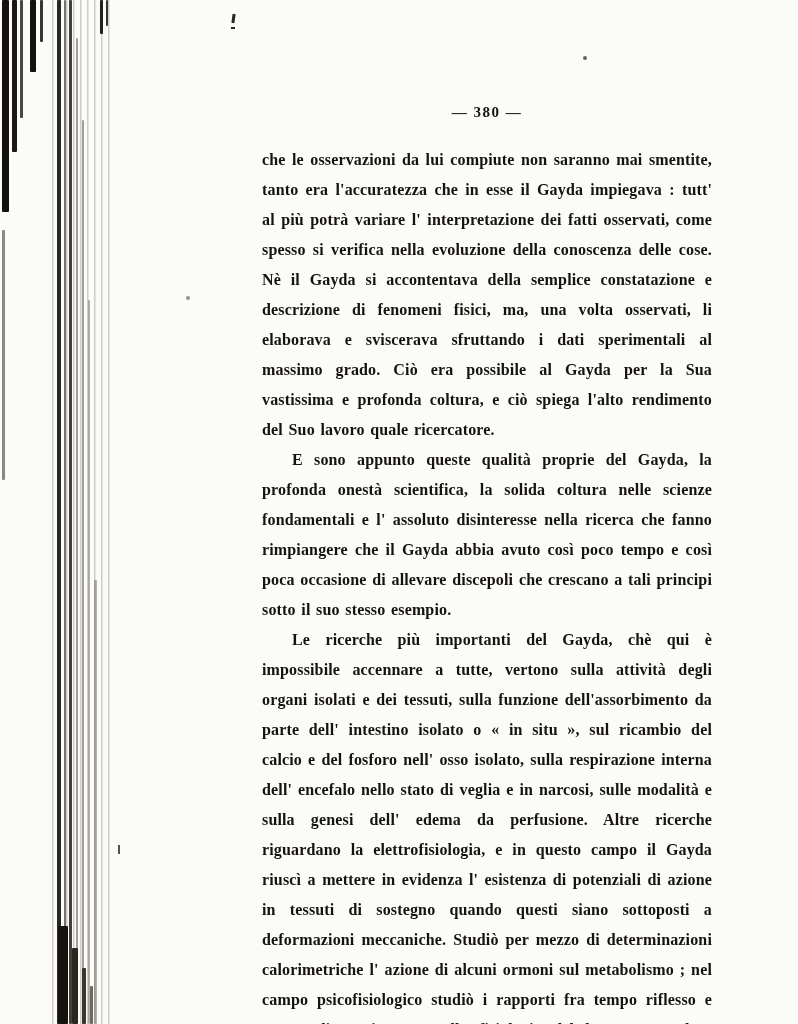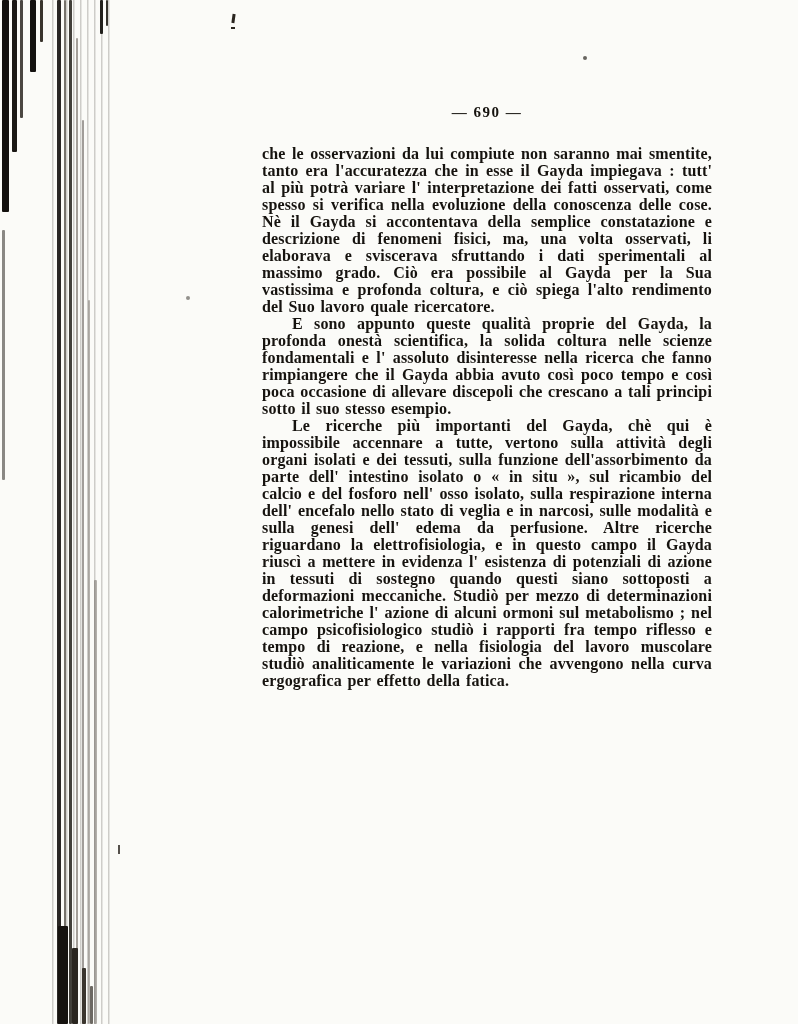--- a/index.html
+++ b/index.html
@@ -81,21 +81,21 @@
     text-align: center;
     font-size: 15px;
     letter-spacing: 1.5px;
     font-weight: 600;
     margin: 0 0 24px 0;
   }
   .para {
     margin: 0;
     text-align: justify;
     font-size: 16px;
-    line-height: 17px;
+    line-height: 30px;
     font-weight: 600;
     letter-spacing: 0.15px;
     word-spacing: 1.5px;
     text-indent: 30px;
   }
   .para.first { text-indent: 0; }
 </style>
 </head>
 <body>
 
@@ -124,21 +124,21 @@
     <div class="streak b4"></div>
   </div>
 
   <div class="speck speck-a"></div>
   <div class="speck speck-a2"></div>
   <div class="speck speck-b"></div>
   <div class="speck speck-c"></div>
   <div class="speck speck-d"></div>
 
   <div class="content">
-    <div class="page-number">— 690 —</div>
+    <div class="page-number">— 380 —</div>
 
     <p class="para first">che le osservazioni da lui compiute non saranno mai smentite, tanto era l'accuratezza che in esse il Gayda impiegava : tutt' al più potrà variare l' interpretazione dei fatti osservati, come spesso si verifica nella evoluzione della conoscenza delle cose. Nè il Gayda si accontentava della semplice constatazione e descrizione di fenomeni fisici, ma, una volta osservati, li elaborava e sviscerava sfruttando i dati sperimentali al massimo grado. Ciò era possibile al Gayda per la Sua vastissima e profonda coltura, e ciò spiega l'alto rendimento del Suo lavoro quale ricercatore.</p>
 
     <p class="para">E sono appunto queste qualità proprie del Gayda, la profonda onestà scientifica, la solida coltura nelle scienze fondamentali e l' assoluto disinteresse nella ricerca che fanno rimpiangere che il Gayda abbia avuto così poco tempo e così poca occasione di allevare discepoli che crescano a tali principi sotto il suo stesso esempio.</p>
 
     <p class="para">Le ricerche più importanti del Gayda, chè qui è impossibile accennare a tutte, vertono sulla attività degli organi isolati e dei tessuti, sulla funzione dell'assorbimento da parte dell' intestino isolato o « in situ », sul ricambio del calcio e del fosforo nell' osso isolato, sulla respirazione interna dell' encefalo nello stato di veglia e in narcosi, sulle modalità e sulla genesi dell' edema da perfusione. Altre ricerche riguardano la elettrofisiologia, e in questo campo il Gayda riuscì a mettere in evidenza l' esistenza di potenziali di azione in tessuti di sostegno quando questi siano sottoposti a deformazioni meccaniche. Studiò per mezzo di determinazioni calorimetriche l' azione di alcuni ormoni sul metabolismo ; nel campo psicofisiologico studiò i rapporti fra tempo riflesso e tempo di reazione, e nella fisiologia del lavoro muscolare studiò analiticamente le variazioni che avvengono nella curva ergografica per effetto della fatica.</p>
   </div>
 
 </div>
 

